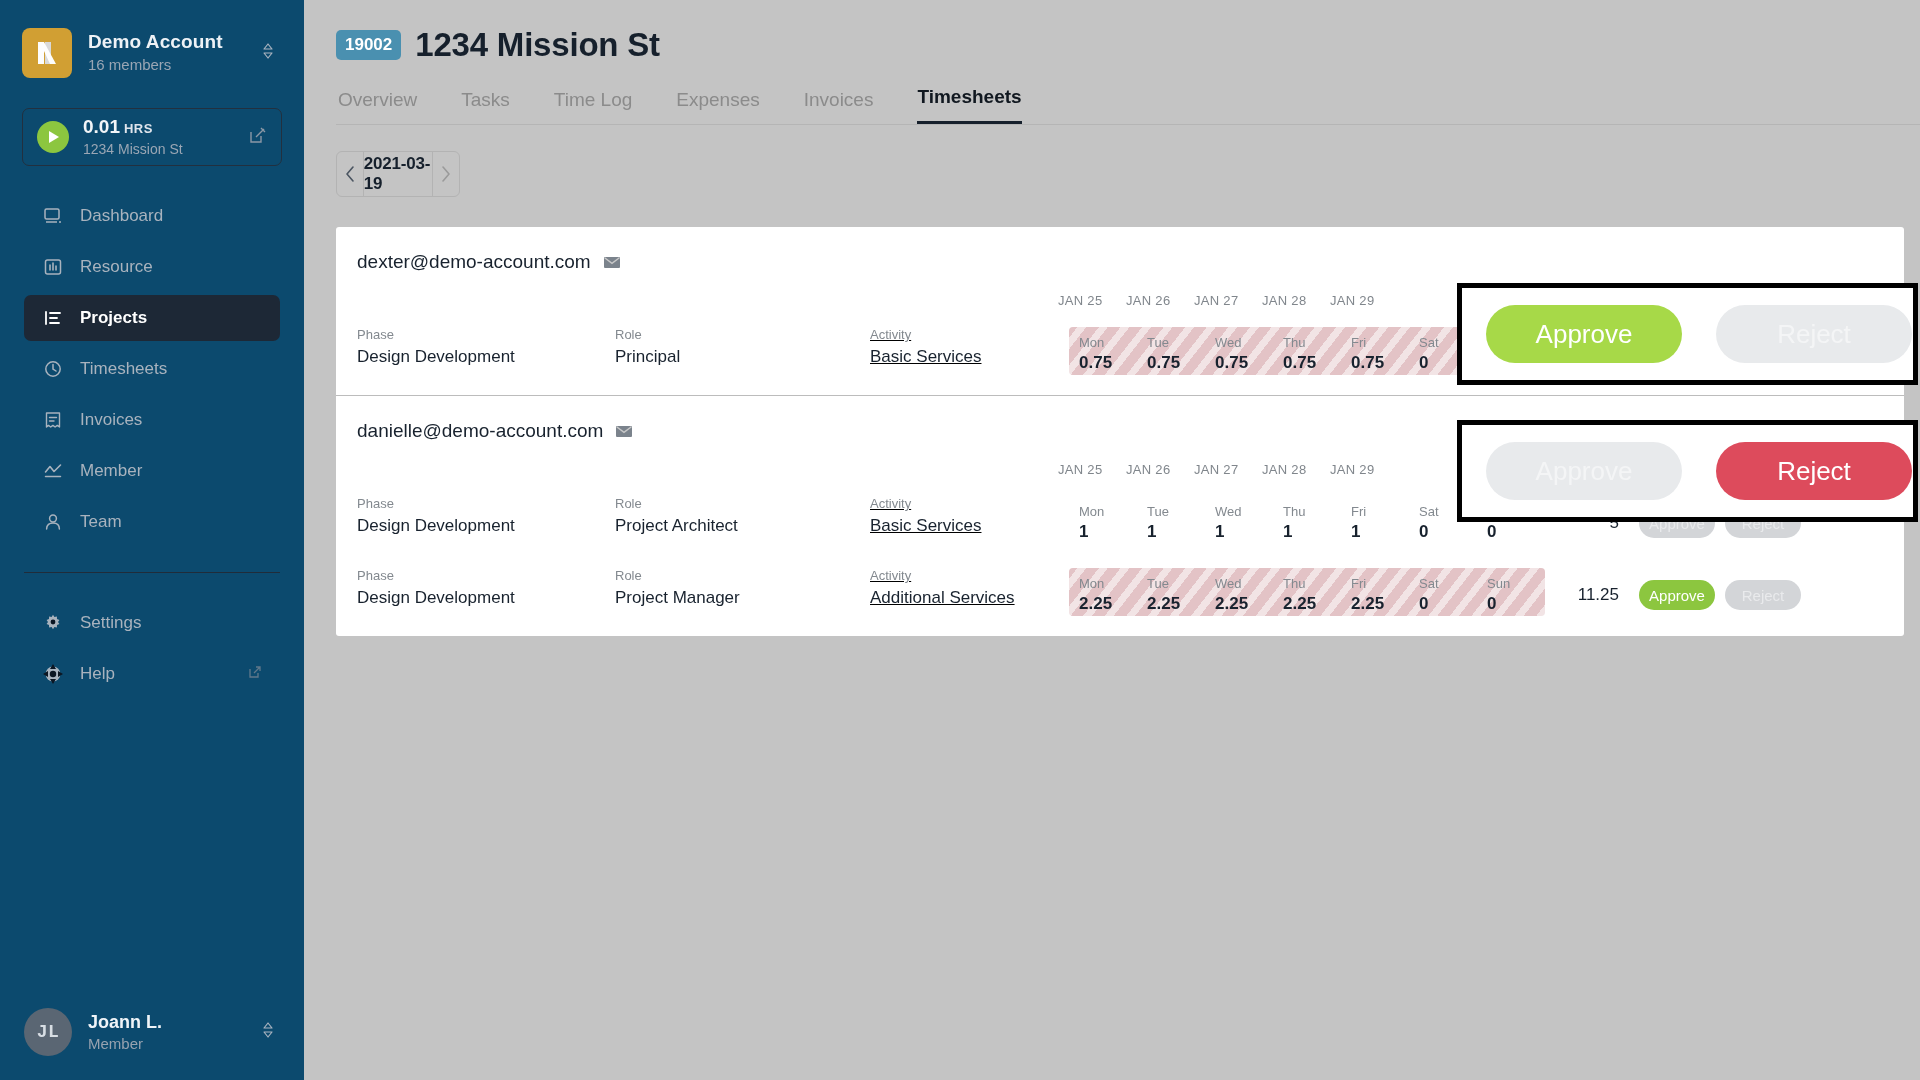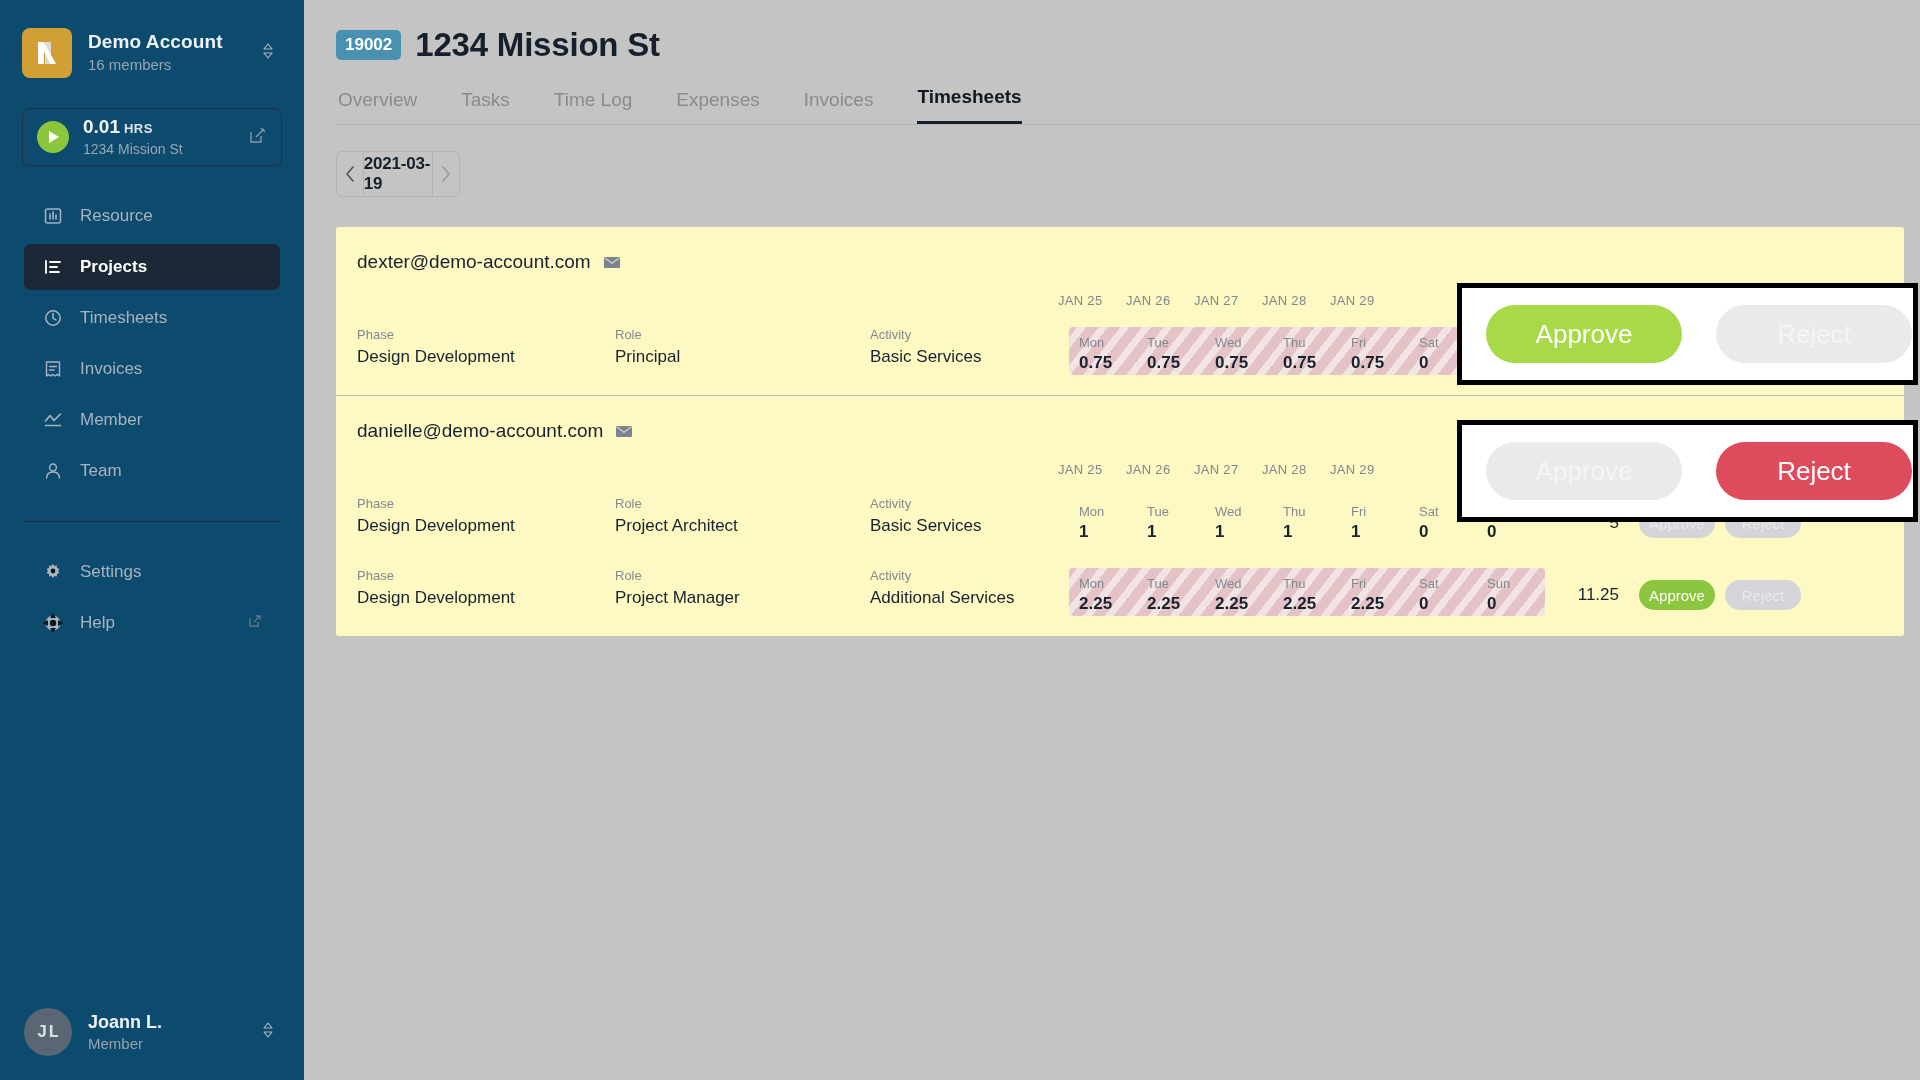--- a/index.html
+++ b/index.html
@@ -165,21 +165,21 @@
     flex: 1 1 auto; display: flex; align-items: center; justify-content: center;
     border-left: 1px solid #b3b3b3; border-right: 1px solid #b3b3b3;
     font-size: 17px; font-weight: bold; color: #16202c;
     letter-spacing: -.2px;
   }
 
   
   .ts-card {
     margin: 30px 0 0 32px;
     width: 1568px;
-    background: #fef9c3;
+    background: #ffffff;
     border-radius: 3px;
   }
   .emp-block { border-bottom: 1px solid #bcbcbc; padding: 22px 0 14px 0; }
   .emp-block:last-child { border-bottom: none; }
   .emp-head {
     display: flex; align-items: center;
     padding: 0 0 0 21px;
     height: 26px;
   }
   .emp-email { font-size: 19px; color: #18222e; }
@@ -187,21 +187,21 @@
 
   .ts-row {
     display: flex; align-items: stretch;
     margin-top: 14px;
     height: 54px;
     position: relative;
   }
   .fields { display: flex; flex: 0 0 702px; padding-left: 21px; }
   .field { width: 258px; }
   .field.role { width: 255px; }
-  .field.activity { width: 189px; }
+  .field.activity { width: 189px; text-decoration: underline; }
   .f-label { font-size: 13px; color: #83898f; line-height: 16px; }
   .f-value { font-size: 17px; color: #18222e; line-height: 22px; margin-top: 3px; }
 
   .days {
     flex: 0 0 auto;
     display: flex;
     align-items: flex-start;
     position: relative;
     margin-left: 10px;
   }
@@ -323,20 +323,30 @@
       <div class="timer-edit">
         <svg width="18" height="18" viewBox="0 0 18 18">
             <path d="M2 6 L2 16 L12 16 L12 10" fill="none" stroke="#8c98a6" stroke-width="1.4"></path>
             <path d="M7 11 L15 3 M12 2 L16 6" fill="none" stroke="#8c98a6" stroke-width="1.4"></path>
           </svg>
       </div>
     </div>
 
     <div class="nav">
 
+      <div class="nav-item">
+        <span class="ico">
+          <svg width="20" height="20" viewBox="0 0 20 20">
+              <rect x="2" y="3" width="14" height="10" rx="1.5" fill="none" stroke="#a9b3be" stroke-width="1.5"></rect>
+              <path d="M3 16 H14" stroke="#a9b3be" stroke-width="1.5"></path>
+              <circle cx="17" cy="16" r="1" fill="#a9b3be"></circle>
+            </svg>
+        </span>
+        <span class="lbl">Dashboard</span>
+      </div>
 
       <div class="nav-item">
         <span class="ico">
           <svg width="20" height="20" viewBox="0 0 20 20">
               <rect x="2.5" y="3" width="15" height="14" rx="2" fill="none" stroke="#a9b3be" stroke-width="1.5"></rect>
               <path d="M7 13 V8 M10 13 V6 M13 13 V9" stroke="#a9b3be" stroke-width="1.6" stroke-linecap="round"></path>
             </svg>
         </span>
         <span class="lbl">Resource</span>
       </div>

